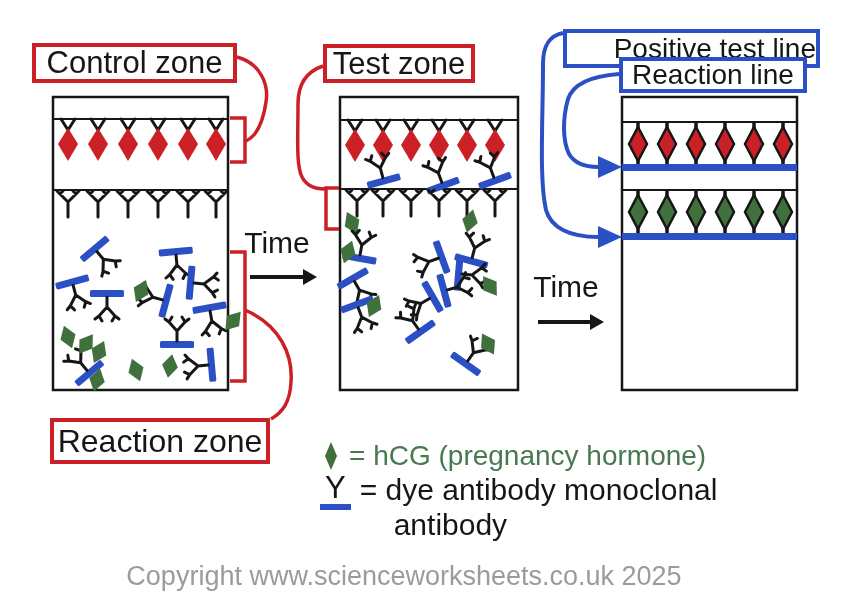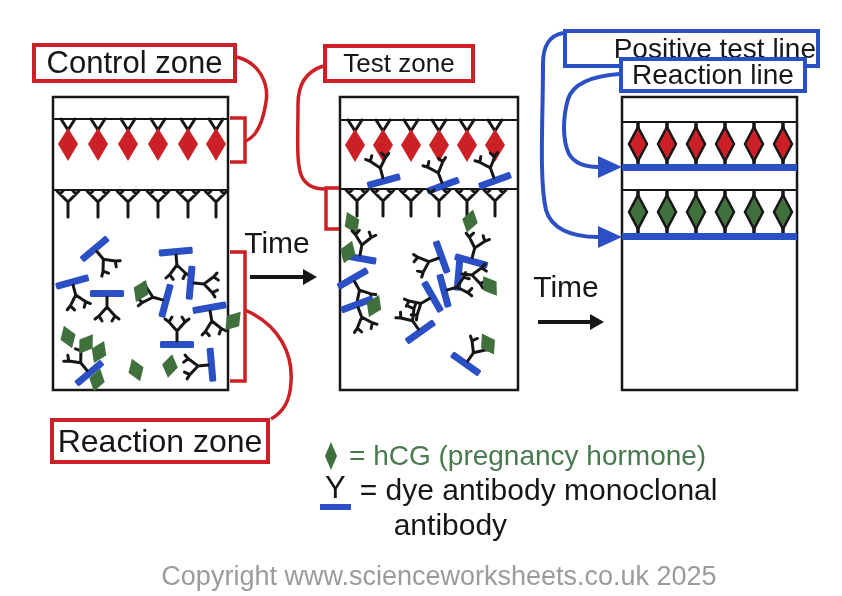--- a/index.html
+++ b/index.html
@@ -12,21 +12,21 @@
   #art{position:absolute;left:0;top:0;}
   .labelbox{position:absolute;display:flex;align-items:center;justify-content:center;
             background:#fff;white-space:nowrap;color:var(--ink);}
   .redbox{border:4px solid var(--red);}
   .bluebox{border:4px solid var(--blue);}
   .plain{position:absolute;white-space:nowrap;color:var(--ink);}
   .legend-row{position:absolute;display:flex;align-items:flex-start;}
   .y-symbol{font-size:31px;line-height:1;border-bottom:6px solid var(--blue);
             padding:0 5px 1px 5px;color:var(--ink);}
   .copyright{position:absolute;left:0;top:561px;width:808px;text-align:center;
-             font-size:27px;color:var(--gray);margin-left:35px;}
+             font-size:27px;color:var(--gray);}
   svg .f-red{fill:var(--red);} svg .f-green{fill:var(--green);} svg .f-blue{fill:var(--blue);}
   svg .s-red{stroke:var(--red);fill:none;stroke-width:3.5;}
   svg .s-blue{stroke:var(--blue);fill:none;stroke-width:4;}
 </style>
 </head>
 <body>
 
 <div id="canvas">
 
 <svg id="art" width="842" height="596" viewBox="0 0 842 596">
@@ -184,21 +184,21 @@
   <g>
     <line x1="538" y1="322" x2="590" y2="322" stroke="var(--ink)" stroke-width="4"></line>
     <polygon points="590,314 604,322 590,330" fill="var(--ink)"></polygon>
   </g>
 </svg>
 
 <div class="labelbox redbox" style="left:32px;top:43px;width:197px;height:32px;font-size:31px;">
       <span>Control zone</span>
     </div>
 
-<div class="labelbox redbox" style="left:323px;top:44px;width:144px;height:31px;font-size:26px;">
+<div class="labelbox redbox" style="left:323px;top:44px;width:144px;height:31px;font-size:31px;">
       <span>Test zone</span>
     </div>
 
 <div class="labelbox bluebox" style="left:563px;top:29px;width:249px;height:31px;font-size:28px;justify-content:flex-end;">
       <span>Positive test line</span>
     </div>
 
 <div class="labelbox bluebox" style="left:619px;top:57px;width:180px;height:28px;font-size:28px;">
       <span>Reaction line</span>
     </div>

